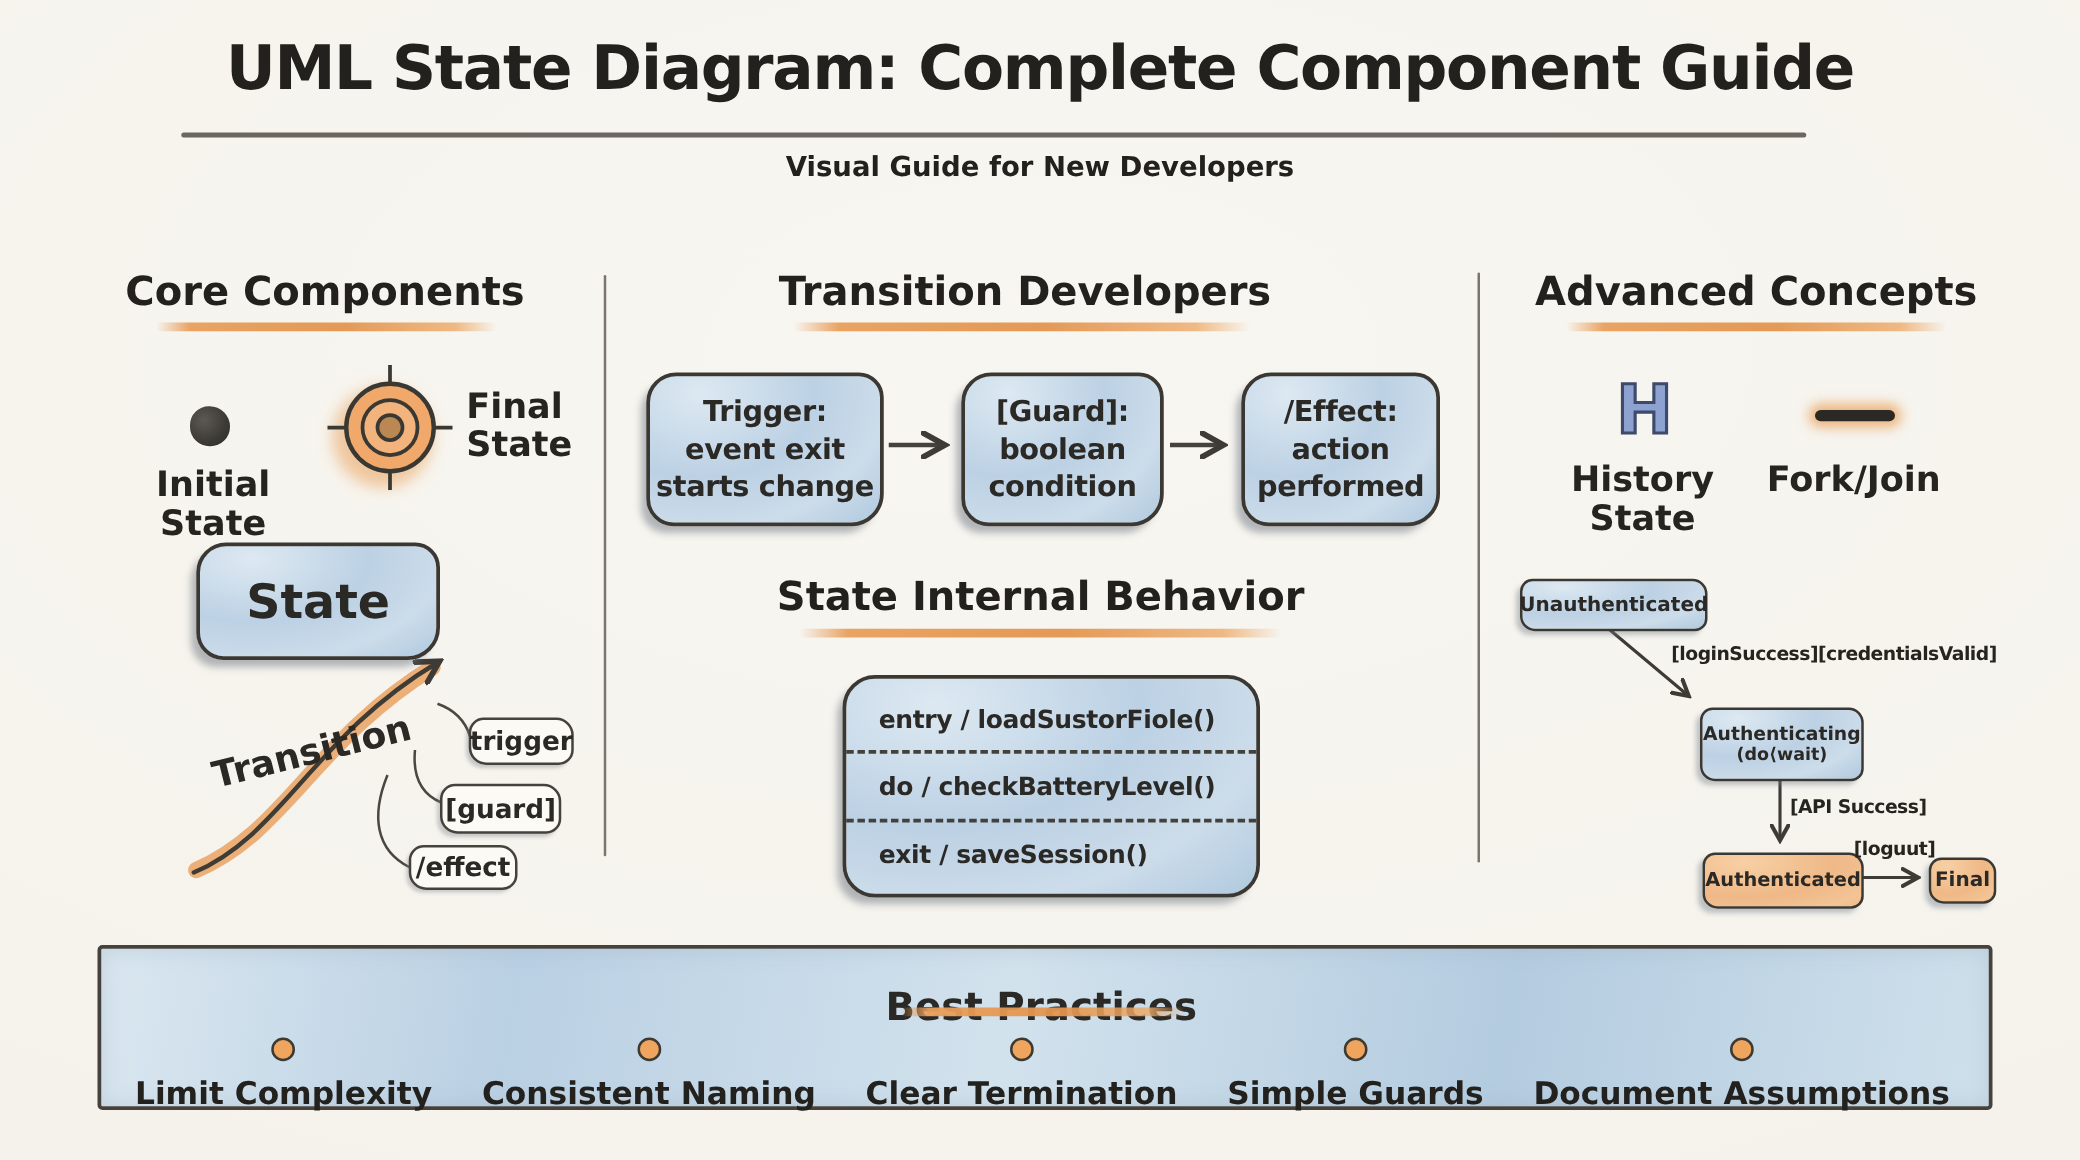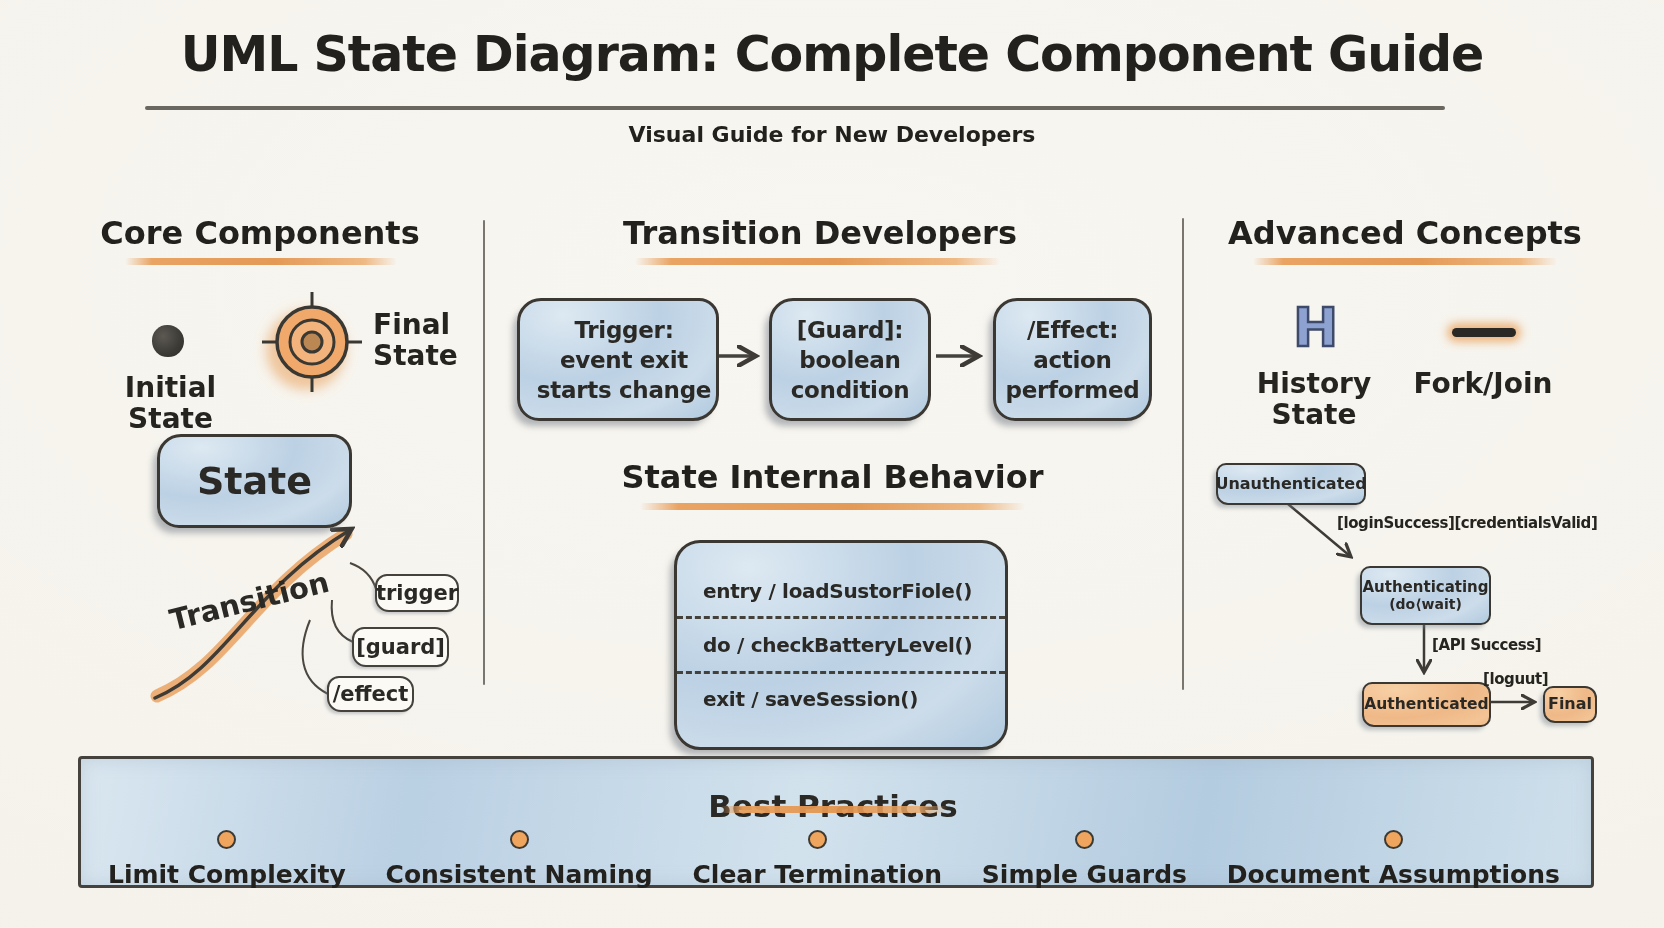--- a/index.html
+++ b/index.html
@@ -48,21 +48,21 @@
   .initial-dot{width:32px;height:32px;border-radius:48% 52% 50% 50%;
     background:radial-gradient(circle at 35% 35%, #5c5953 0%, #3c3a35 60%, #2e2c28 100%);}
   .small-label{font-size:28px;font-weight:bold;color:#26241f;line-height:31px;}
   .state-label{font-size:38px;font-weight:bold;}
   .transition-word{font-size:29px;font-weight:bold;transform:rotate(-14deg);}
 
   
   .mech-box{font-size:23px;font-weight:bold;line-height:30px;text-align:center;letter-spacing:-.3px;}
 
   
-  .behavior-box{align-items:stretch;justify-content:space-between;padding:22px 0;}
+  .behavior-box{align-items:stretch;justify-content:space-between;padding:6px 0;}
   .behavior-row{flex:1;display:flex;align-items:center;padding-left:26px;
     font-size:20px;font-weight:bold;letter-spacing:-.3px;}
   .behavior-row.sep{border-bottom:3px dashed #44413b;}
 
   
   .h-letter{font-size:54px;font-weight:900;color:#8da2d1;-webkit-text-stroke:2.5px #3e4a6a;letter-spacing:0;}
   .forkjoin-bar{width:64px;height:9px;background:#2b2926;border-radius:5px;
     box-shadow:0 0 9px 5px rgba(233,160,90,.75);}
   .mini-state{font-weight:bold;text-align:center;line-height:1.15;}
   .mini-label{font-size:15px;font-weight:bold;letter-spacing:-.4px;color:#26241f;white-space:nowrap;}
@@ -153,21 +153,21 @@
   <div class="z3 sketch-box" style="left:157px;top:434px;width:189px;height:88px;">
     <span class="state-label">State</span>
   </div>
 
   <div class="z3 transition-word" style="left:168px;top:584px;">Transition</div>
 
   <div class="z3 note-box" style="left:375px;top:574px;width:80px;height:34px;font-size:21px;">trigger</div>
   <div class="z3 note-box" style="left:352px;top:627px;width:93px;height:36px;font-size:21px;">[guard]</div>
   <div class="z3 note-box" style="left:327px;top:676px;width:83px;height:32px;font-size:21px;">/effect</div>
 
-  <div class="z3 sketch-box mech-box" style="left:517px;top:298px;width:184px;height:117px;padding-left:12px;">
+  <div class="z3 sketch-box mech-box" style="left:517px;top:298px;width:184px;height:117px;">
     <span>Trigger:</span>
     <span>event exit</span>
     <span>starts change</span>
   </div>
   <div class="z3 sketch-box mech-box" style="left:769px;top:298px;width:156px;height:117px;">
     <span>[Guard]:</span>
     <span>boolean</span>
     <span>condition</span>
   </div>
   <div class="z3 sketch-box mech-box" style="left:993px;top:298px;width:153px;height:117px;">

